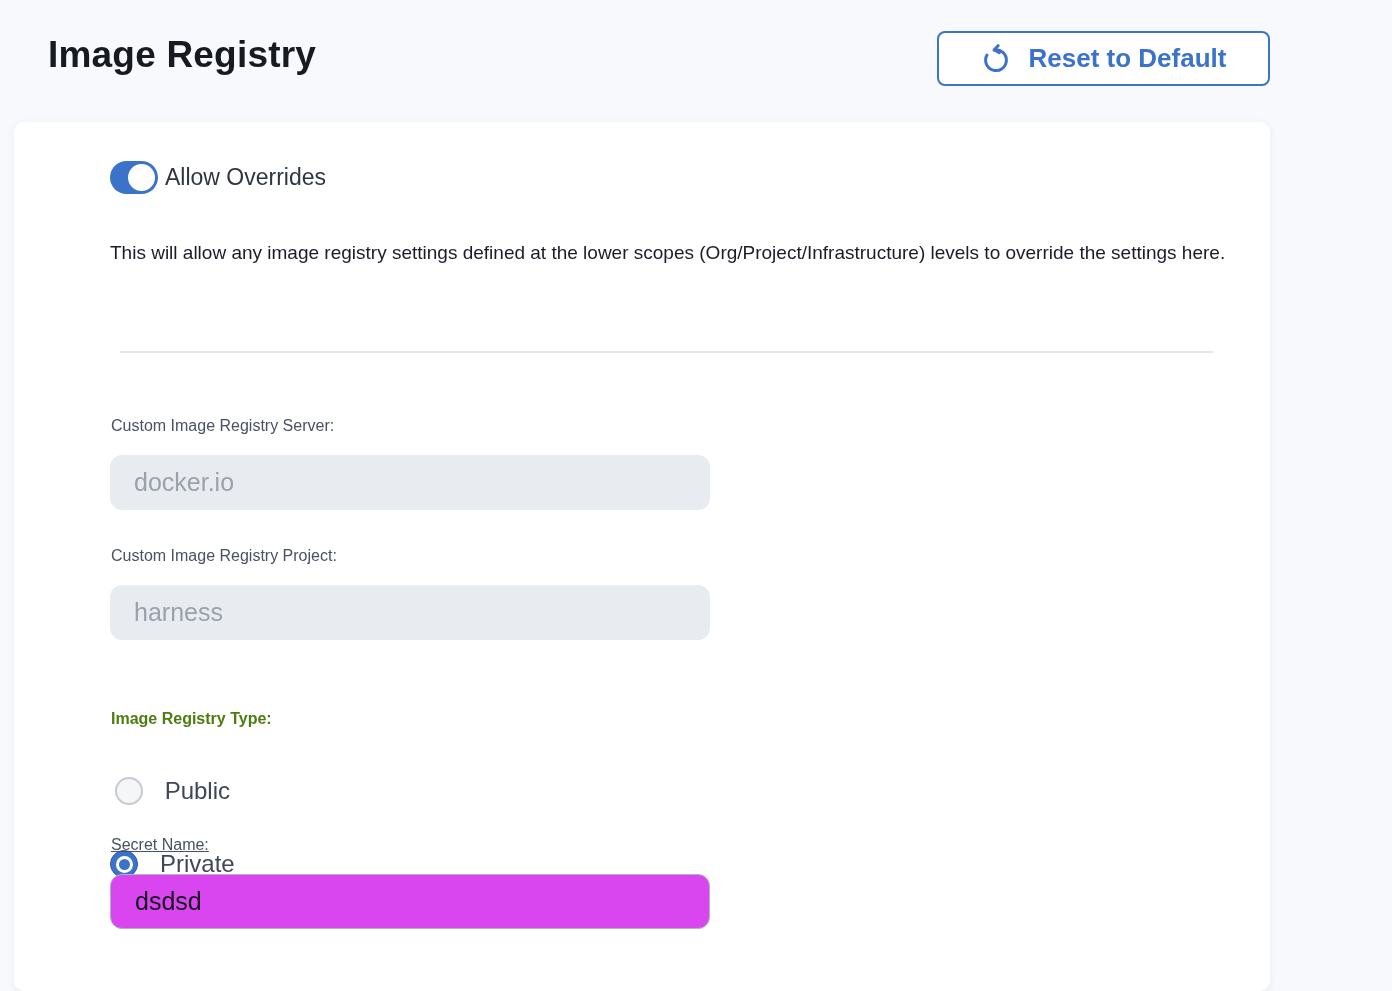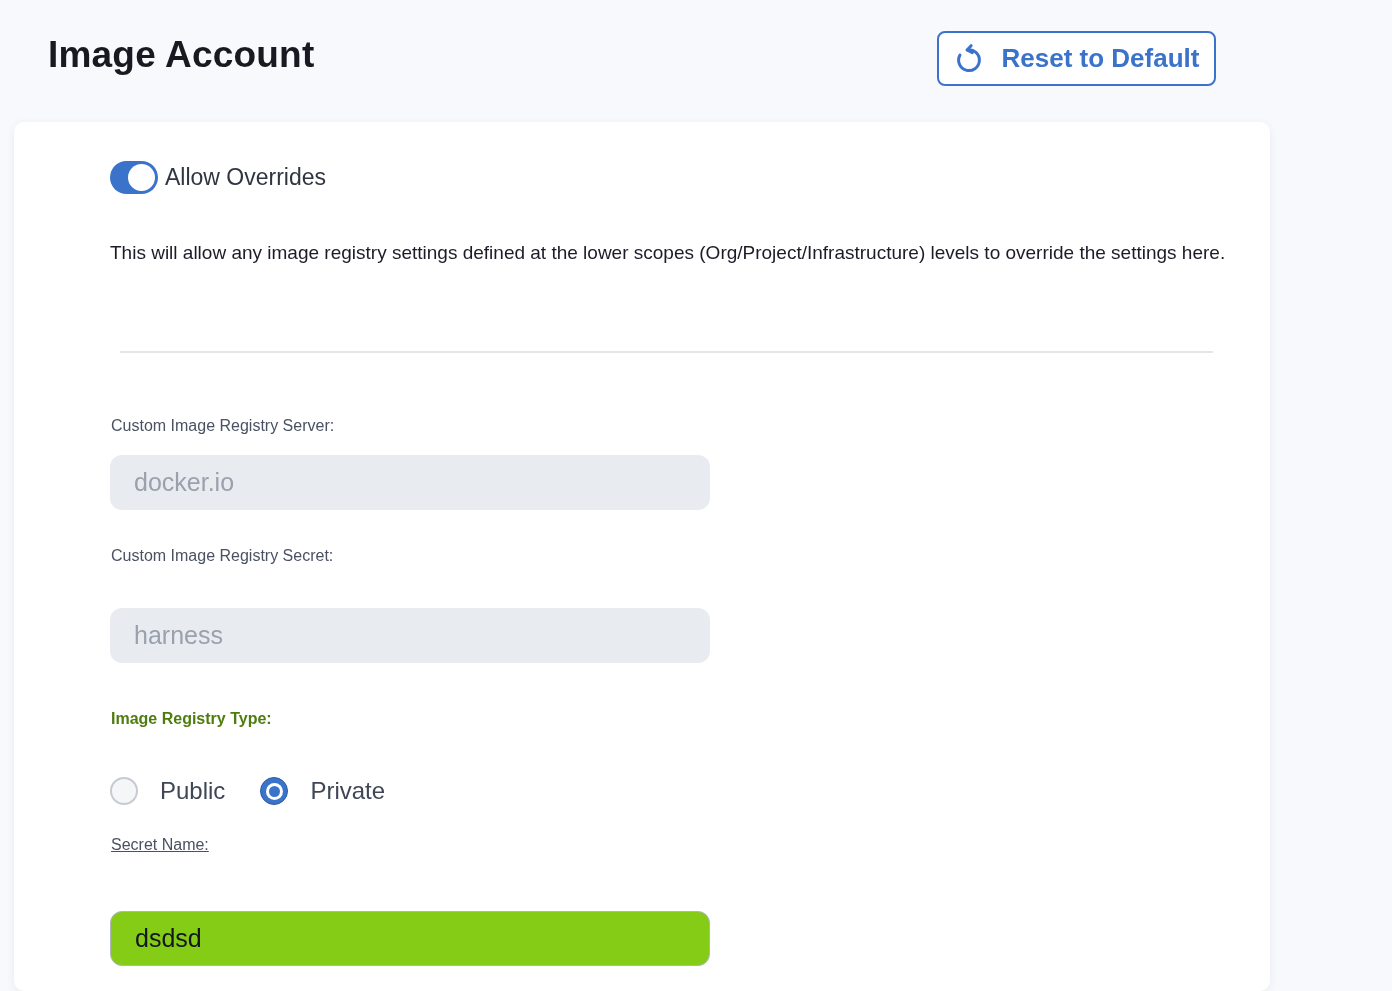--- a/index.html
+++ b/index.html
@@ -10,21 +10,21 @@
     overflow: hidden;
     position: relative;
   }
   .page-title {
     position: absolute; left: 48px; top: 34px;
     font-size: 37px; font-weight: 700; letter-spacing: 0.2px;
     color: var(--title-text, #181A22);
   }
   .reset-btn {
     position: absolute; left: 937px; top: 31px;
-    width: 279px; height: 55px;
+    width: 333px; height: 55px;
     display: flex; align-items: center; justify-content: center; gap: 18px;
     background: #FFFFFF;
     border: 2px solid var(--accent, #3B73CB);
     border-radius: 8px;
     color: var(--accent, #3B73CB);
     font-size: 26px; font-weight: 700;
     font-family: "Liberation Sans", sans-serif;
     cursor: pointer;
   }
   .reset-btn svg { display: block; }
@@ -73,28 +73,27 @@
     padding: 0 24px;
     outline: none;
   }
   .text-input.disabled {
     background: var(--disabled-input-bg, #E8ECF0);
     border: none;
     color: var(--muted-text, #9AA1AD);
   }
   .text-input.disabled::placeholder { color: var(--muted-text, #9AA1AD); opacity: 1; }
   .text-input.editable {
-    background: #84cc16;
+    background: #d946ef;
     border: 1.5px solid var(--input-border, #AFB4BD);
     color: #16161F;
-    margin-top: 37px;
   }
   .radio-row {
     position: absolute; left: 96px; top: 655px;
-    display: flex; align-items: center; gap: 35px;
+    display: flex; align-items: center; gap: 45px; flex-direction: column;
   }
   .radio-option { display: flex; align-items: center; gap: 22px; cursor: pointer; }
   .radio-option .option-label { font-size: 24px; color: #3F4656; }
   .radio {
     width: 28px; height: 28px; border-radius: 50%;
     display: inline-flex; align-items: center; justify-content: center;
   }
   .radio.unchecked {
     background: var(--radio-bg, #F4F6F8);
     border: 2px solid var(--radio-border, #C7CBD1);
@@ -109,21 +108,21 @@
     display: flex; align-items: center; justify-content: center;
   }
   .radio.checked .inner-dot {
     width: 11px; height: 11px; border-radius: 50%;
     background: var(--accent, #3B73CB);
   }
 </style>
 </head>
 <body>
 
-<h1 class="page-title">Image Account</h1>
+<h1 class="page-title">Image Registry</h1>
 
 <button class="reset-btn">
   <span>
     <svg width="30" height="30" viewBox="0 0 26 26" fill="none">
       <path d="M 5.21 9.5 A 9 9 0 1 0 11.44 5.14" stroke="#3B73CB" stroke-width="2.6" stroke-linecap="round"></path>
       <path d="M 15.86 7.49 L 11.44 5.14 L 14.79 1.42" stroke="#3B73CB" stroke-width="2.6" stroke-linecap="round" stroke-linejoin="round" fill="none"></path>
     </svg>
   </span>
   <span>Reset to Default</span>
 </button>
@@ -137,22 +136,22 @@
     <span class="toggle-label">Allow Overrides</span>
   </div>
 
   <p class="description">This will allow any image registry settings defined at the lower scopes (Org/Project/Infrastructure) levels to override the settings here.</p>
 
   <div class="divider"></div>
 
   <label class="field-label" style="top: 295px;">Custom Image Registry Server:</label>
   <input type="text" class="text-input disabled" style="top: 333px;" disabled="" placeholder="docker.io">
 
-  <label class="field-label" style="top: 425px;">Custom Image Registry Secret:</label>
-  <input type="text" class="text-input disabled" style="top: 463px; margin-top: 23px;" disabled="" placeholder="harness">
+  <label class="field-label" style="top: 425px;">Custom Image Registry Project:</label>
+  <input type="text" class="text-input disabled" style="top: 463px;" disabled="" placeholder="harness">
 
   <label class="field-label bold" style="top: 588px;">Image Registry Type:</label>
 
   <div class="radio-row">
     <div class="radio-option">
       <span class="radio unchecked"></span>
       <span class="option-label">Public</span>
     </div>
     <div class="radio-option">
       <span class="radio checked">

